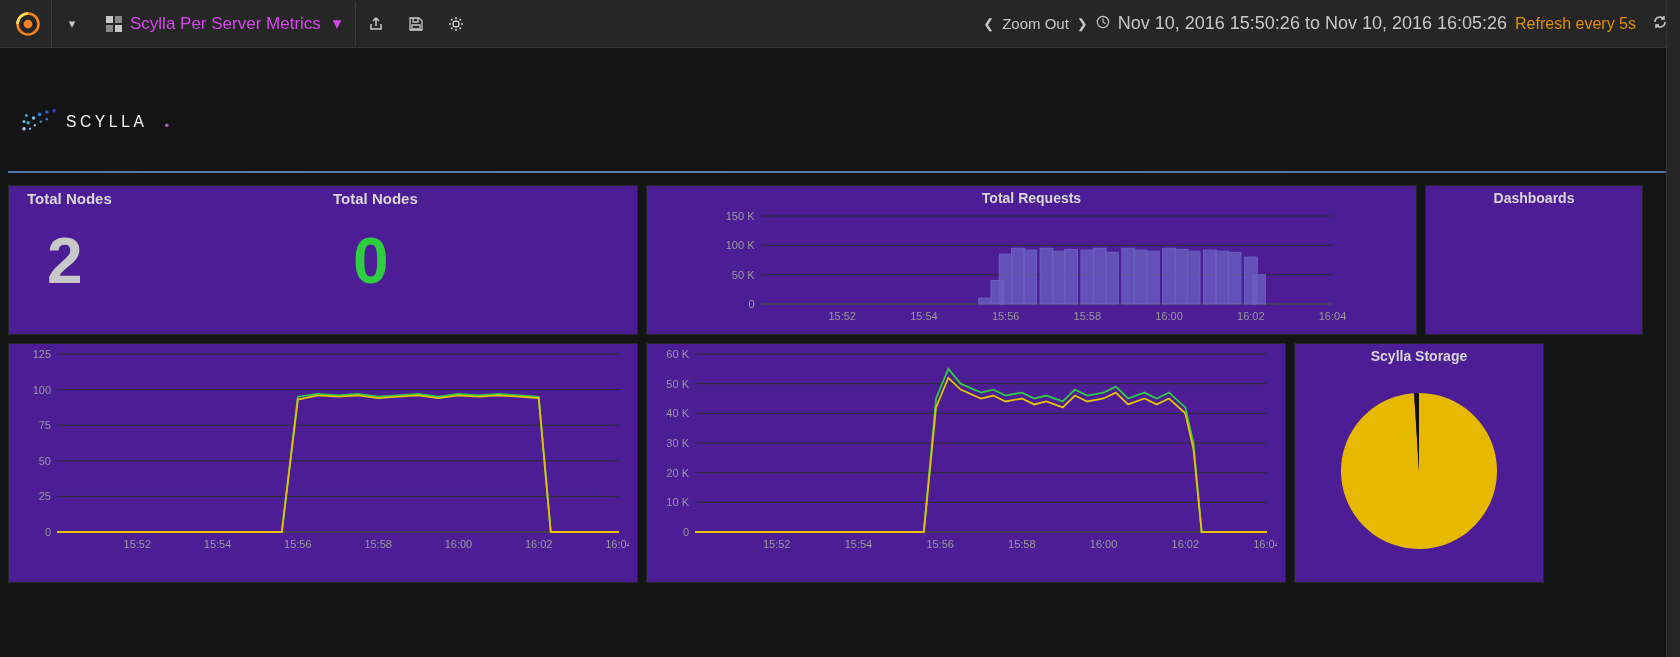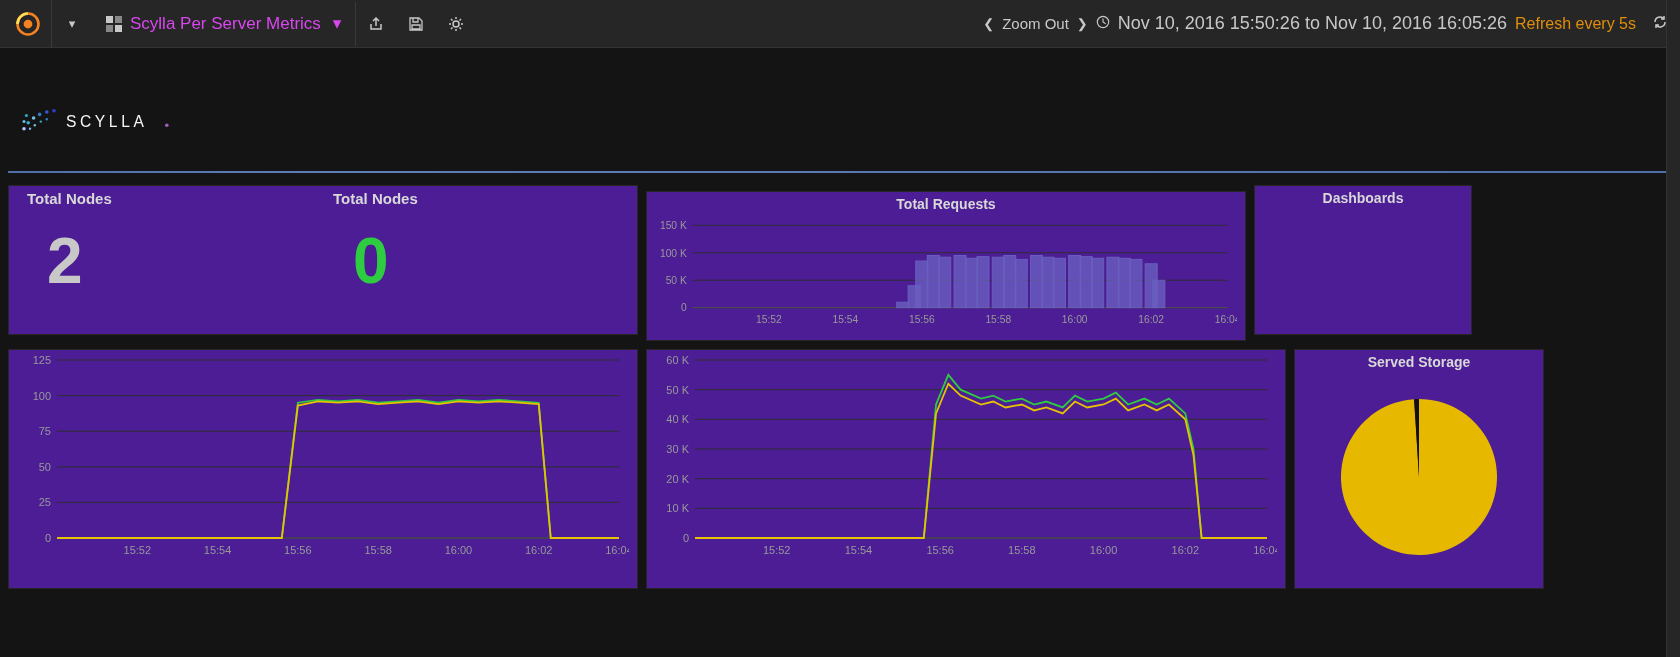--- a/index.html
+++ b/index.html
@@ -65,21 +65,21 @@
   }
   .panel-title {
     text-align:center;
     font-size:14px;
     font-weight:bold;
     color:#d8d8d8;
     margin-bottom:4px;
   }
   
   .p-nodes     { width:630px; height:150px; display:flex; }
-  .p-totalreq  { width:600px; height:150px;margin-top:6px; }
+  .p-totalreq  { width:771px; height:150px; }
   .p-dash      { width:218px; height:150px; }
   
   .p-load      { width:630px; height:240px; }
   .p-reqsrv    { width:640px; height:240px; }
   .p-storage   { width:250px; height:240px; }
   
   .stat-pair { display:flex; width:100%; }
   .stat-col  { flex:1; display:flex; flex-direction:column; align-items:flex-start; padding-left:10px; }
   .stat-col .panel-title { text-align:left; font-size:15px; }
   .stat-val  { font-size:64px; font-weight:bold; line-height:1; margin-top:18px; margin-left:20px; }
@@ -294,21 +294,21 @@
           <text x="448.57142857142856" y="200" text-anchor="middle" fill="#999" font-size="11">16:00</text>
           <text x="530.2857142857142" y="200" text-anchor="middle" fill="#999" font-size="11">16:02</text>
           <text x="612" y="200" text-anchor="middle" fill="#999" font-size="11">16:04</text>
           <line x1="40" x2="612" y1="184" y2="184" stroke="#555"></line>
           <path d="M40,184 L80.85714285714286,184 L121.71428571428571,184 L162.57142857142856,184 L203.42857142857142,184 L244.28571428571428,184 L268.79999999999995,184 L281.0571428571428,50.5 L293.31428571428575,20.833333333333343 L305.57142857142856,35.66666666666666 L326,44.56666666666666 L338.25714285714287,41.599999999999994 L350.5142857142857,47.53333333333333 L366.85714285714283,44.56666666666666 L379.1142857142857,50.5 L391.3714285714285,47.53333333333333 L407.7142857142857,53.46666666666667 L419.97142857142865,41.599999999999994 L432.22857142857146,47.53333333333333 L448.57142857142856,44.56666666666666 L460.8285714285715,38.633333333333326 L473.0857142857143,50.5 L489.42857142857144,44.56666666666666 L501.6857142857143,50.5 L513.9428571428571,44.56666666666666 L530.2857142857142,59.400000000000006 L538.4571428571428,95 L546.6285714285715,184 L571.1428571428571,184 L612,184 " fill="none" stroke="#2ecc40" stroke-width="1.8"></path>
           <path d="M40,184 L80.85714285714286,184 L121.71428571428571,184 L162.57142857142856,184 L203.42857142857142,184 L244.28571428571428,184 L268.79999999999995,184 L281.0571428571428,59.400000000000006 L293.31428571428575,29.73333333333332 L305.57142857142856,41.599999999999994 L326,50.5 L338.25714285714287,47.53333333333333 L350.5142857142857,53.46666666666667 L366.85714285714283,50.5 L379.1142857142857,56.43333333333334 L391.3714285714285,53.46666666666667 L407.7142857142857,59.400000000000006 L419.97142857142865,47.53333333333333 L432.22857142857146,53.46666666666667 L448.57142857142856,50.5 L460.8285714285715,44.56666666666666 L473.0857142857143,56.43333333333334 L489.42857142857144,50.5 L501.6857142857143,56.43333333333334 L513.9428571428571,50.5 L530.2857142857142,65.33333333333334 L538.4571428571428,100.93333333333334 L546.6285714285715,184 L571.1428571428571,184 L612,184 " fill="none" stroke="#e6c200" stroke-width="1.8"></path>
         </svg>
     </div>
 
     <div class="panel p-storage">
-      <div class="panel-title">Served Storage</div>
+      <div class="panel-title">Scylla Storage</div>
       <div class="pie-wrap">
         <svg id="chart-total_storage" width="170" height="170" viewBox="0 0 170 170">
             <path d="M85,85 L85,7 A78,78 0 1 1 80.10233947671357,7.153915182594815 Z" fill="#e6b800"></path>
             <path d="M85,85 L80.10233947671357,7.153915182594815 A78,78 0 0 1 84.99999999999999,7 Z" fill="#111111"></path>
           </svg>
       </div>
     </div>
   </div>
 
 </div>

